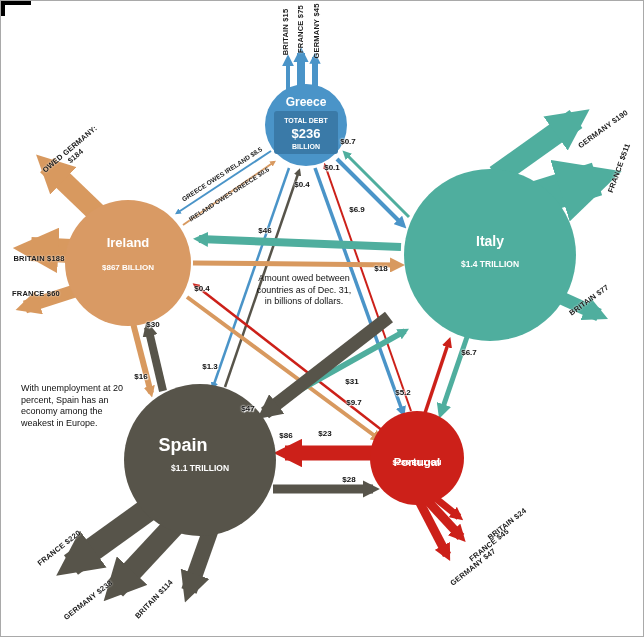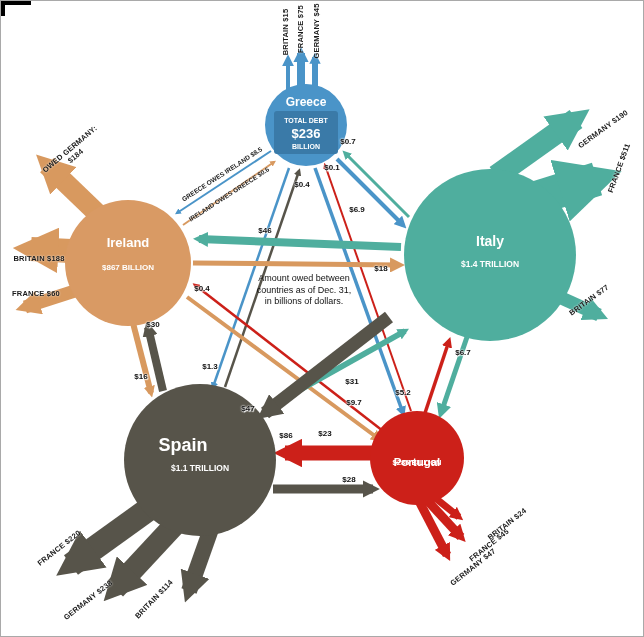--- a/index.html
+++ b/index.html
@@ -137,21 +137,21 @@
   <div class="lbl amt" style="left:285px;top:434px;">$86</div>
   <div class="lbl amt" style="left:348px;top:478px;">$28</div>
   <div class="lbl amt" style="left:209px;top:365px;">$1.3</div>
   <div class="lbl amt" style="left:301px;top:183px;">$0.4</div>
   <div class="lbl amt" style="left:353px;top:401px;">$9.7</div>
   <div class="lbl amt" style="left:331px;top:166px;">$0.1</div>
   <div class="lbl amt" style="left:324px;top:432px;">$23</div>
   <div class="lbl amt" style="left:201px;top:287px;">$0.4</div>
   <div class="lbl amt" style="left:356px;top:208px;">$6.9</div>
   <div class="lbl amt" style="left:347px;top:140px;">$0.7</div>
-  <div class="lbl amt" style="left:448px;top:351px;padding-left:28px;">$6.7</div>
+  <div class="lbl amt" style="left:468px;top:351px;">$6.7</div>
   <div class="lbl amt" style="left:402px;top:391px;">$5.2</div>
 
   <div class="lbl rotsent" style="left:221px;top:173px;transform:translate(-50%,-50%) rotate(-33deg);">GREECE OWES IRELAND $8.5</div>
   <div class="lbl rotsent" style="left:228px;top:193px;transform:translate(-50%,-50%) rotate(-33deg);">IRELAND OWES GREECE $0.6</div>
 
   <div class="lbl cred" style="left:284px;top:31px;transform:translate(-50%,-50%) rotate(-90deg);">BRITAIN $15</div>
   <div class="lbl cred" style="left:299px;top:28px;transform:translate(-50%,-50%) rotate(-90deg);">FRANCE $75</div>
   <div class="lbl cred" style="left:315px;top:30px;transform:translate(-50%,-50%) rotate(-90deg);">GERMANY $45</div>
 
   <div class="lbl cred two" style="left:72px;top:152px;transform:translate(-50%,-50%) rotate(-40deg);">OWED GERMANY:
@@ -165,17 +165,18 @@
 
   <div class="lbl cred" style="left:58px;top:547px;transform:translate(-50%,-50%) rotate(-38deg);">FRANCE $220</div>
   <div class="lbl cred" style="left:87px;top:599px;transform:translate(-50%,-50%) rotate(-38deg);">GERMANY $238</div>
   <div class="lbl cred" style="left:153px;top:598px;transform:translate(-50%,-50%) rotate(-46deg);">BRITAIN $114</div>
 
   <div class="lbl cred" style="left:506px;top:523px;transform:translate(-50%,-50%) rotate(-38deg);">BRITAIN $24</div>
   <div class="lbl cred" style="left:488px;top:544px;transform:translate(-50%,-50%) rotate(-38deg);">FRANCE $45</div>
   <div class="lbl cred" style="left:472px;top:566px;transform:translate(-50%,-50%) rotate(-38deg);">GERMANY $47</div>
 
   <div class="note" style="left:253px;top:272px;width:100px;text-align:center;">Amount owed between countries as of Dec. 31, in billions of dollars.</div>
+  <div class="note" style="left:20px;top:382px;width:112px;">With unemployment at 20 percent, Spain has an economy among the weakest in Europe.</div>
 
   <div class="corner-mark" style="left:0;top:0;width:30px;height:4px;"></div>
   <div class="corner-mark" style="left:0;top:0;width:4px;height:15px;"></div>
 
 </div>
 
 </body></html>

